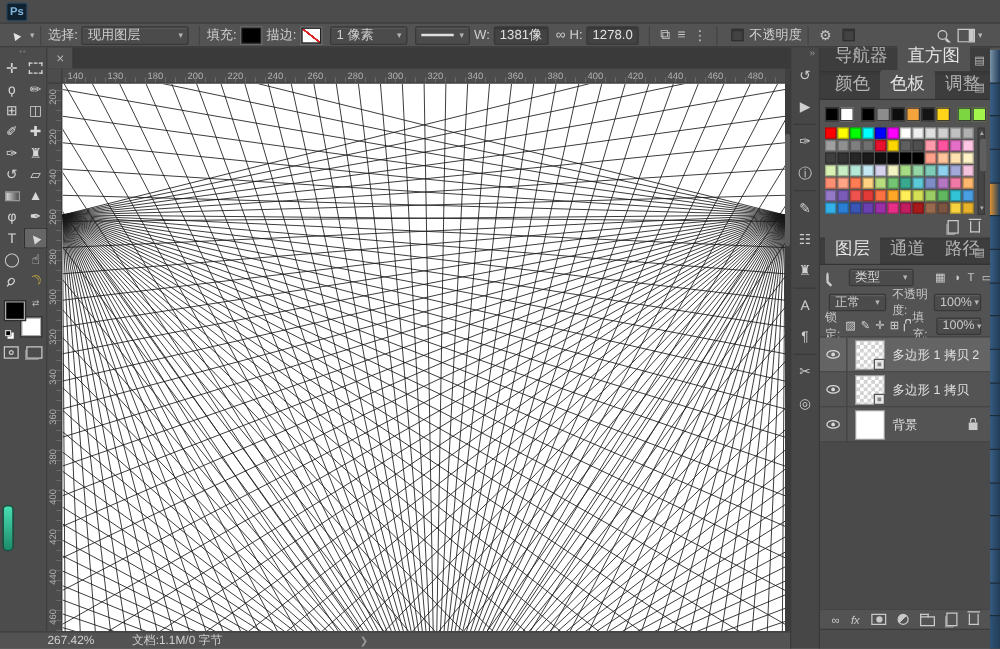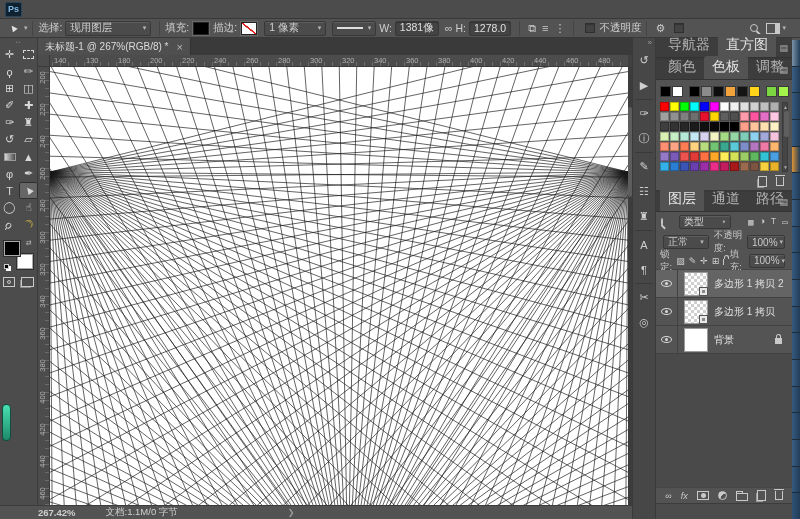--- a/index.html
+++ b/index.html
@@ -62,21 +62,21 @@
   .rulerleft { position:relative; width:12px; height:438px; background:#4c4c4c; border-right:1px solid #3a3a3a; overflow:hidden; }
   .rulerleft::after { content:''; position:absolute; top:0; bottom:0; right:0; width:4px; background:repeating-linear-gradient(0deg,#6b6b6b 0 1px,transparent 1px 8px); }
   .rl-label { position:absolute; left:-5px; font-size:7.5px; color:#b2b2b2; transform:rotate(-90deg); width:18px; text-align:center; }
   .canvas { position:relative; width:578px; height:438px; background:#fff; overflow:hidden; }
   .canvas svg { position:absolute; inset:0; }
   .vscroll { width:4px; height:438px; background:#3c3c3c; }
   .vthumb { width:4px; height:90px; background:#5d5d5d; margin-top:40px; border-radius:2px; }
 
   
   .statusbar { position:absolute; left:0; top:505px; width:632px; height:14px; background:#535353; border-top:1px solid #3c3c3c; display:flex; align-items:center; font-size:9.5px; color:#cfcfcf; }
-  .sb-zoom { margin-left:38px;font-weight:bold; }
+  .sb-zoom { margin-left:38px; }
   .sb-doc { margin-left:30px; }
   .sb-chev { margin-left:110px; color:#9a9a9a; font-size:8px; }
 
   
   .dock { position:absolute; left:632px; top:38px; width:24px; height:481px; background:#474747; border-left:1px solid #3a3a3a; border-right:1px solid #3a3a3a; display:flex; flex-direction:column; align-items:center; }
   .dock-chev { color:#999; font-size:8px; height:10px; line-height:10px; align-self:flex-end; margin-right:3px; }
   .dock-icon { width:24px; height:25px; display:flex; align-items:center; justify-content:center; color:#cfcfcf; font-size:11px; }
   .dock-hr { width:18px; height:1px; background:#3a3a3a; margin:1px 0; }
 
   
@@ -96,21 +96,21 @@
   .sw-grid .cell { width:9px; height:9px; border:1px solid rgba(0,0,0,.25); }
   .sw-scroll { width:9px; margin-left:2px; background:#464646; border:1px solid #3a3a3a; position:relative; }
   .sw-scroll .arrow { position:absolute; left:0; width:100%; text-align:center; font-size:5px; color:#aaa; }
   .sw-thumb { position:absolute; left:1px; top:8px; width:5px; height:26px; background:#5f5f5f; border-radius:2px; }
   .sw-footer { height:18px; display:flex; align-items:center; justify-content:flex-end; gap:9px; padding-right:8px; flex:none; }
   .i-page { width:9px; height:11px; border:1px solid #c9c9c9; position:relative; background:#535353; box-shadow:-2px 2px 0 -1px #9a9a9a; }
   .i-trash { width:8px; height:9px; border:1px solid #c9c9c9; border-top:none; position:relative; }
   .i-trash::before { content:''; position:absolute; left:-2px; top:-2px; width:10px; height:1px; background:#c9c9c9; }
 
   
-  .lfilter { height:20px; display:flex; align-items:center; padding:0 4px; gap:12px; flex:none;font-family:Liberation Mono, monospace; }
+  .lfilter { height:20px; display:flex; align-items:center; padding:0 4px; gap:12px; flex:none; }
   .lfilter .dd { height:14px; font-size:10px; flex:none; width:52px; }
   .flt-ic { font-size:9px; color:#c9c9c9; margin-left:2px; }
   .flt-dot { width:7px; height:7px; border-radius:50%; background:#d8d8d8; margin-left:4px; }
   .lblend { height:20px; display:flex; align-items:center; padding:0 4px; font-size:9.5px; color:#c9c9c9; flex:none; }
   .lblend .dd { width:58px; height:14px; font-size:10px; }
   .llock { height:18px; display:flex; align-items:center; padding:0 4px; gap:4px; font-size:9.5px; color:#c9c9c9; flex:none; border-bottom:1px solid #454545; }
   .lk-ic { font-size:9px; color:#cfcfcf; }
   .i-lock { width:7px; height:6px; background:#c9c9c9; position:relative; display:inline-block; margin-top:3px; }
   .i-lock::before { content:''; position:absolute; left:1px; top:-4px; width:3px; height:3px; border:1px solid #c9c9c9; border-bottom:none; border-radius:3px 3px 0 0; }
   .layerlist { flex:1; background:#4a4a4a; overflow:hidden; }
@@ -280,21 +280,20 @@
       <span class="i-quickmask"></span>
       <span class="i-screenmode"></span>
     </div>
   </div>
 
   <div class="teal-pill"></div>
 
   <div class="docarea">
     <div class="tabbar">
       <div class="doctab">
-        <span>未标题-1 @ 267%(RGB/8) *</span>
         <span class="closex">×</span>
       </div>
     </div>
     <div class="rulerrow">
       <div class="rulercorner"></div>
       <div class="rulertop" id="rulerTop">
           <span class="rt-label" style="left: 4px;">140</span>
           <span class="rt-label" style="left: 36px;">130</span>
           <span class="rt-label" style="left: 68px;">180</span>
           <span class="rt-label" style="left: 100px;">200</span>

